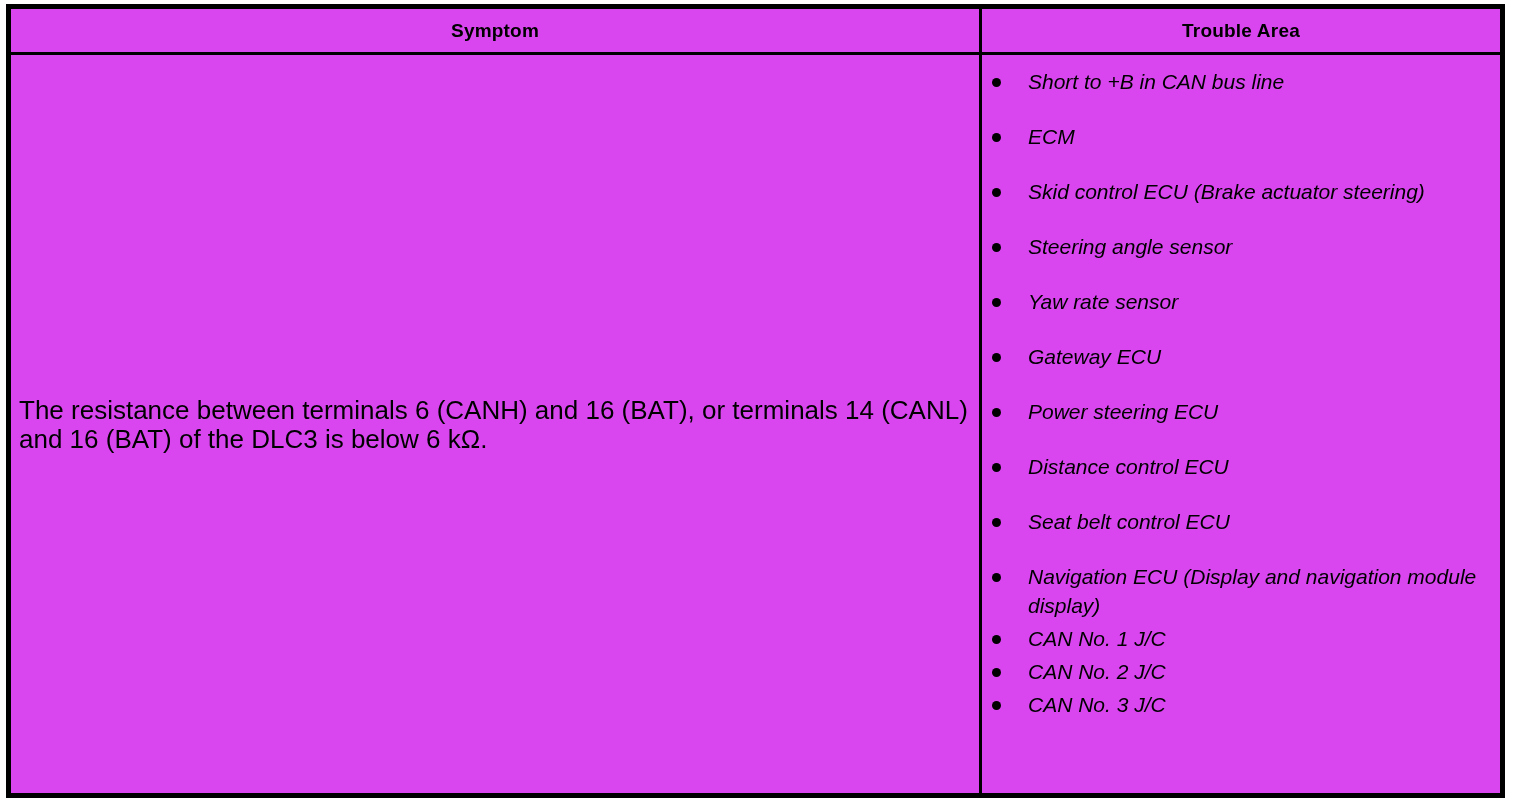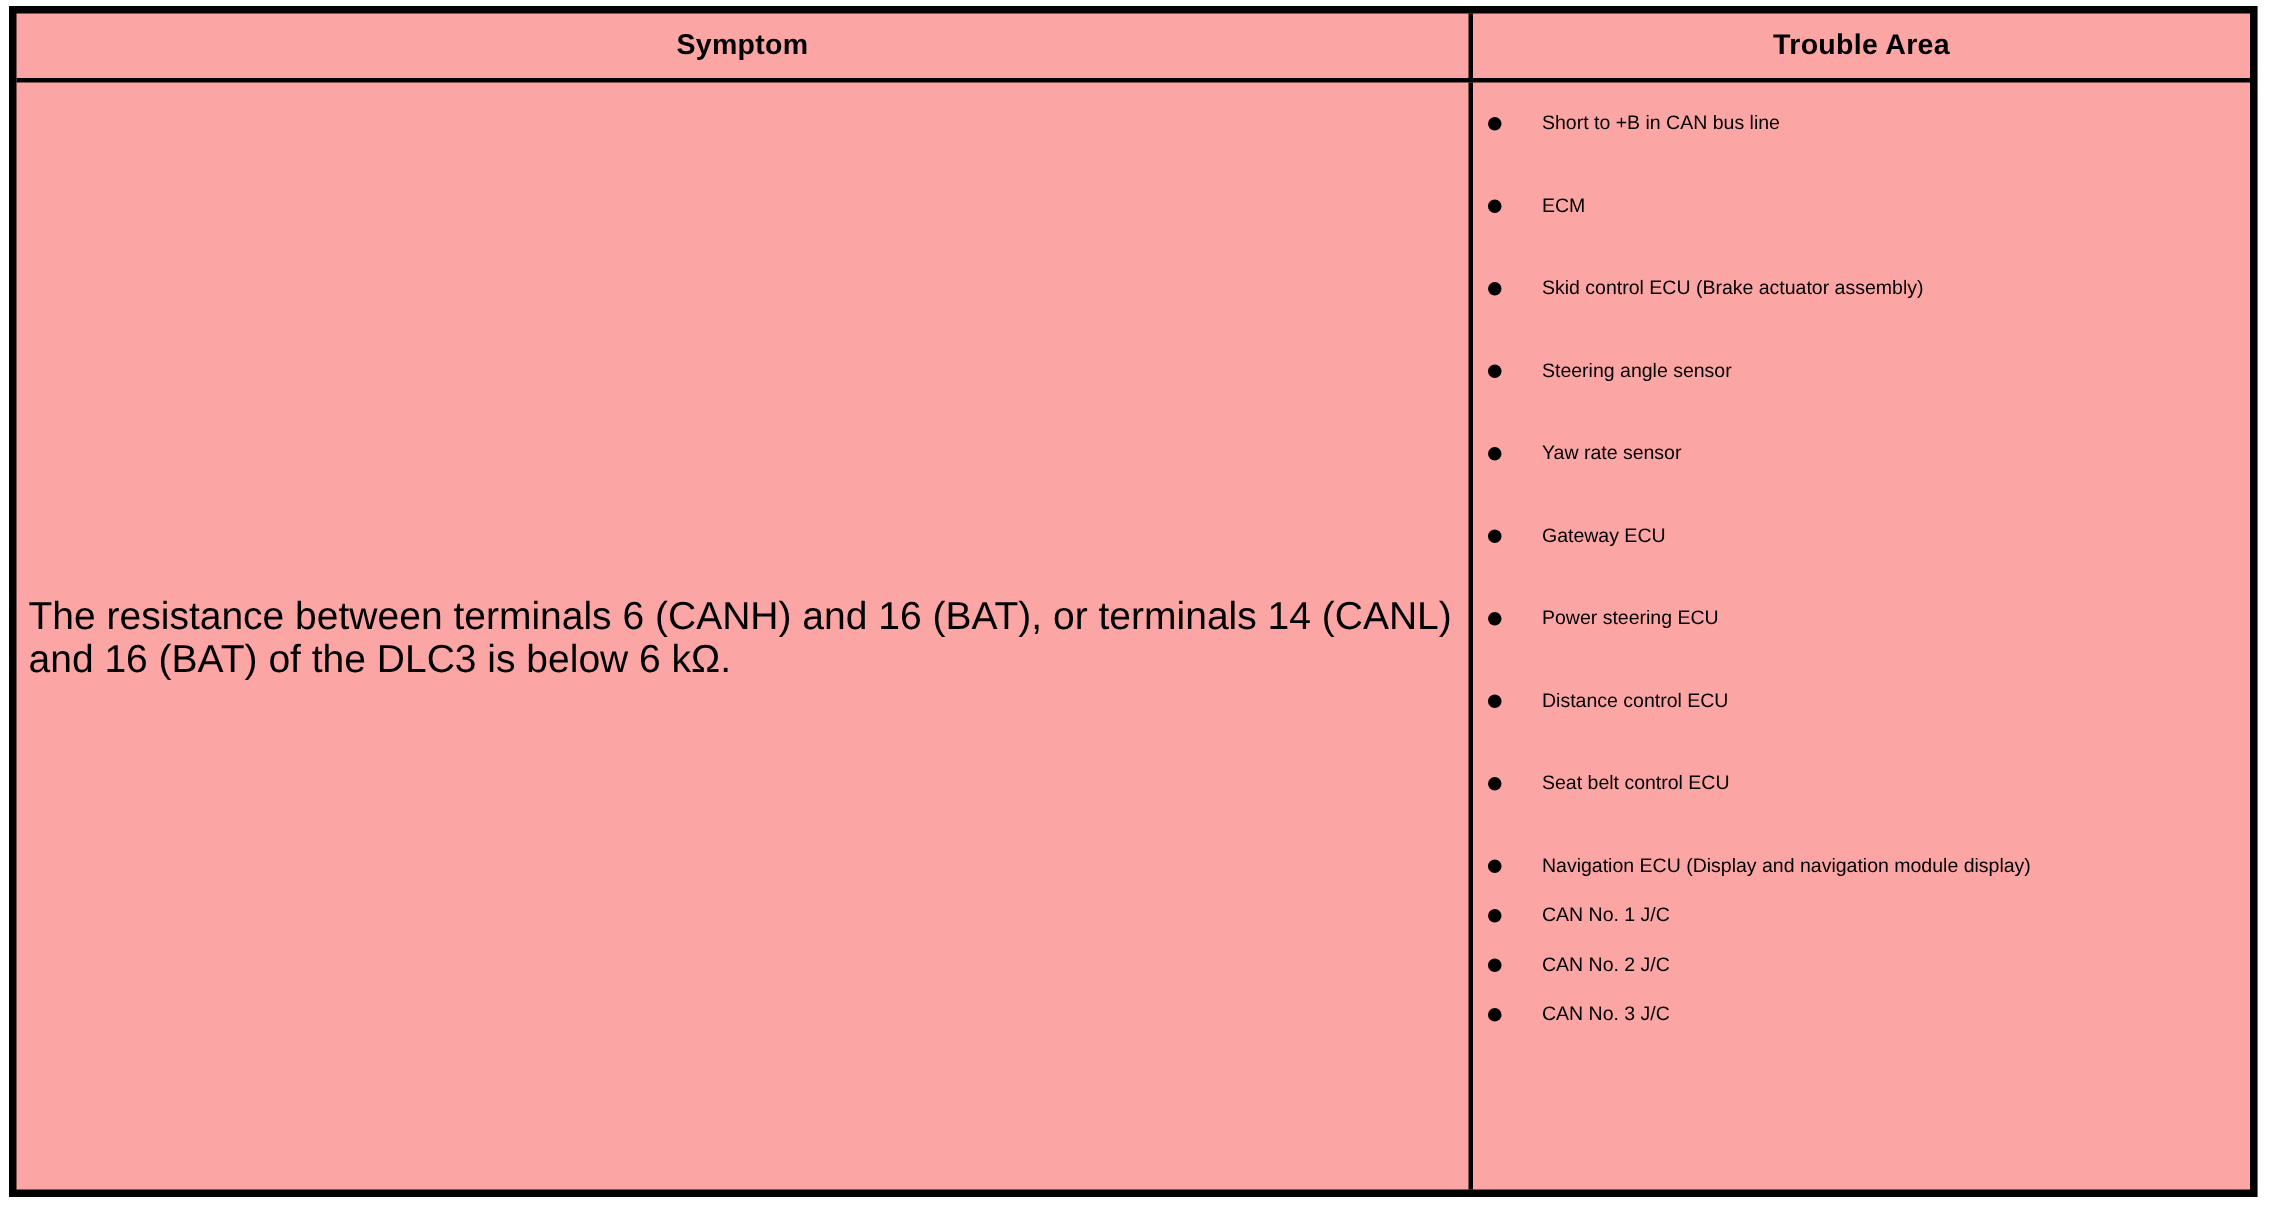--- a/index.html
+++ b/index.html
@@ -25,21 +25,21 @@
   
   .dtc-table {
     position: absolute;
     left: 6px;
     top: 4px;
     width: 1499px;
     height: 794px;
     box-sizing: border-box;
     border: 5px solid #000000;
     border-collapse: separate;
-    background: #fca5a5;
+    background: #d946ef;
   }
 
   .table-inner {
     position: absolute;
     left: 0; top: 0; right: 0; bottom: 0;
     display: flex;
     flex-direction: column;
   }
 
   
@@ -89,24 +89,25 @@
   }
 
   
   .trouble-list {
     list-style: none;
     margin: 0;
     padding: 0;
   }
   .trouble-item {
     position: relative;
-    font-size: 13px;
+    font-size: 21px;
     line-height: 29px;
     padding-left: 38px;
     margin-bottom: 26px;
+    font-style: italic;
   }
   .trouble-item.tight {
     margin-bottom: 4px;
   }
   .trouble-item:last-child {
     margin-bottom: 0;
   }
   .bullet-icon {
     position: absolute;
     left: 2px;
@@ -133,21 +134,21 @@
       <div class="body-row">
 
         <div class="body-cell left">
           <div class="symptom-text">The resistance between terminals 6 (CANH) and 16 (BAT), or terminals 14 (CANL) and 16 (BAT) of the DLC3 is below 6 kΩ.</div>
         </div>
 
         <div class="body-cell right">
           <ul class="trouble-list">
               <li class="trouble-item"><span class="bullet-icon"></span><span>Short to +B in CAN bus line</span></li>
               <li class="trouble-item"><span class="bullet-icon"></span><span>ECM</span></li>
-              <li class="trouble-item"><span class="bullet-icon"></span><span>Skid control ECU (Brake actuator assembly)</span></li>
+              <li class="trouble-item"><span class="bullet-icon"></span><span>Skid control ECU (Brake actuator steering)</span></li>
               <li class="trouble-item"><span class="bullet-icon"></span><span>Steering angle sensor</span></li>
               <li class="trouble-item"><span class="bullet-icon"></span><span>Yaw rate sensor</span></li>
               <li class="trouble-item"><span class="bullet-icon"></span><span>Gateway ECU</span></li>
               <li class="trouble-item"><span class="bullet-icon"></span><span>Power steering ECU</span></li>
               <li class="trouble-item"><span class="bullet-icon"></span><span>Distance control ECU</span></li>
               <li class="trouble-item"><span class="bullet-icon"></span><span>Seat belt control ECU</span></li>
               <li class="trouble-item tight"><span class="bullet-icon"></span><span>Navigation ECU (Display and navigation module display)</span></li>
               <li class="trouble-item tight"><span class="bullet-icon"></span><span>CAN No. 1 J/C</span></li>
               <li class="trouble-item tight"><span class="bullet-icon"></span><span>CAN No. 2 J/C</span></li>
               <li class="trouble-item tight"><span class="bullet-icon"></span><span>CAN No. 3 J/C</span></li>

